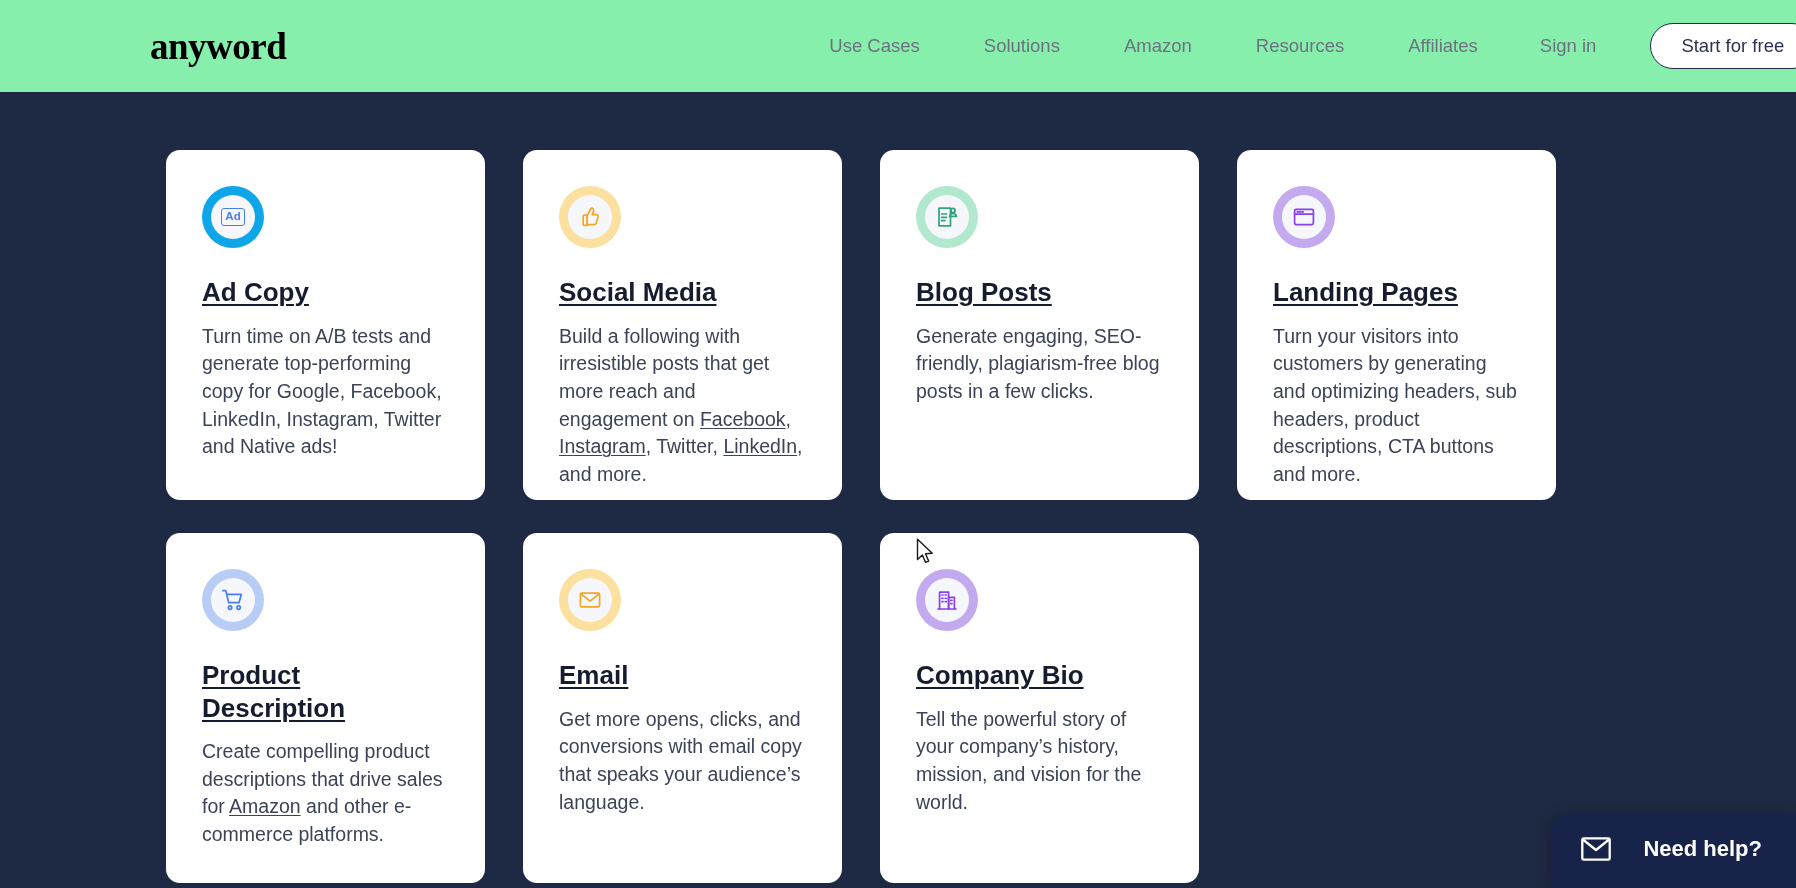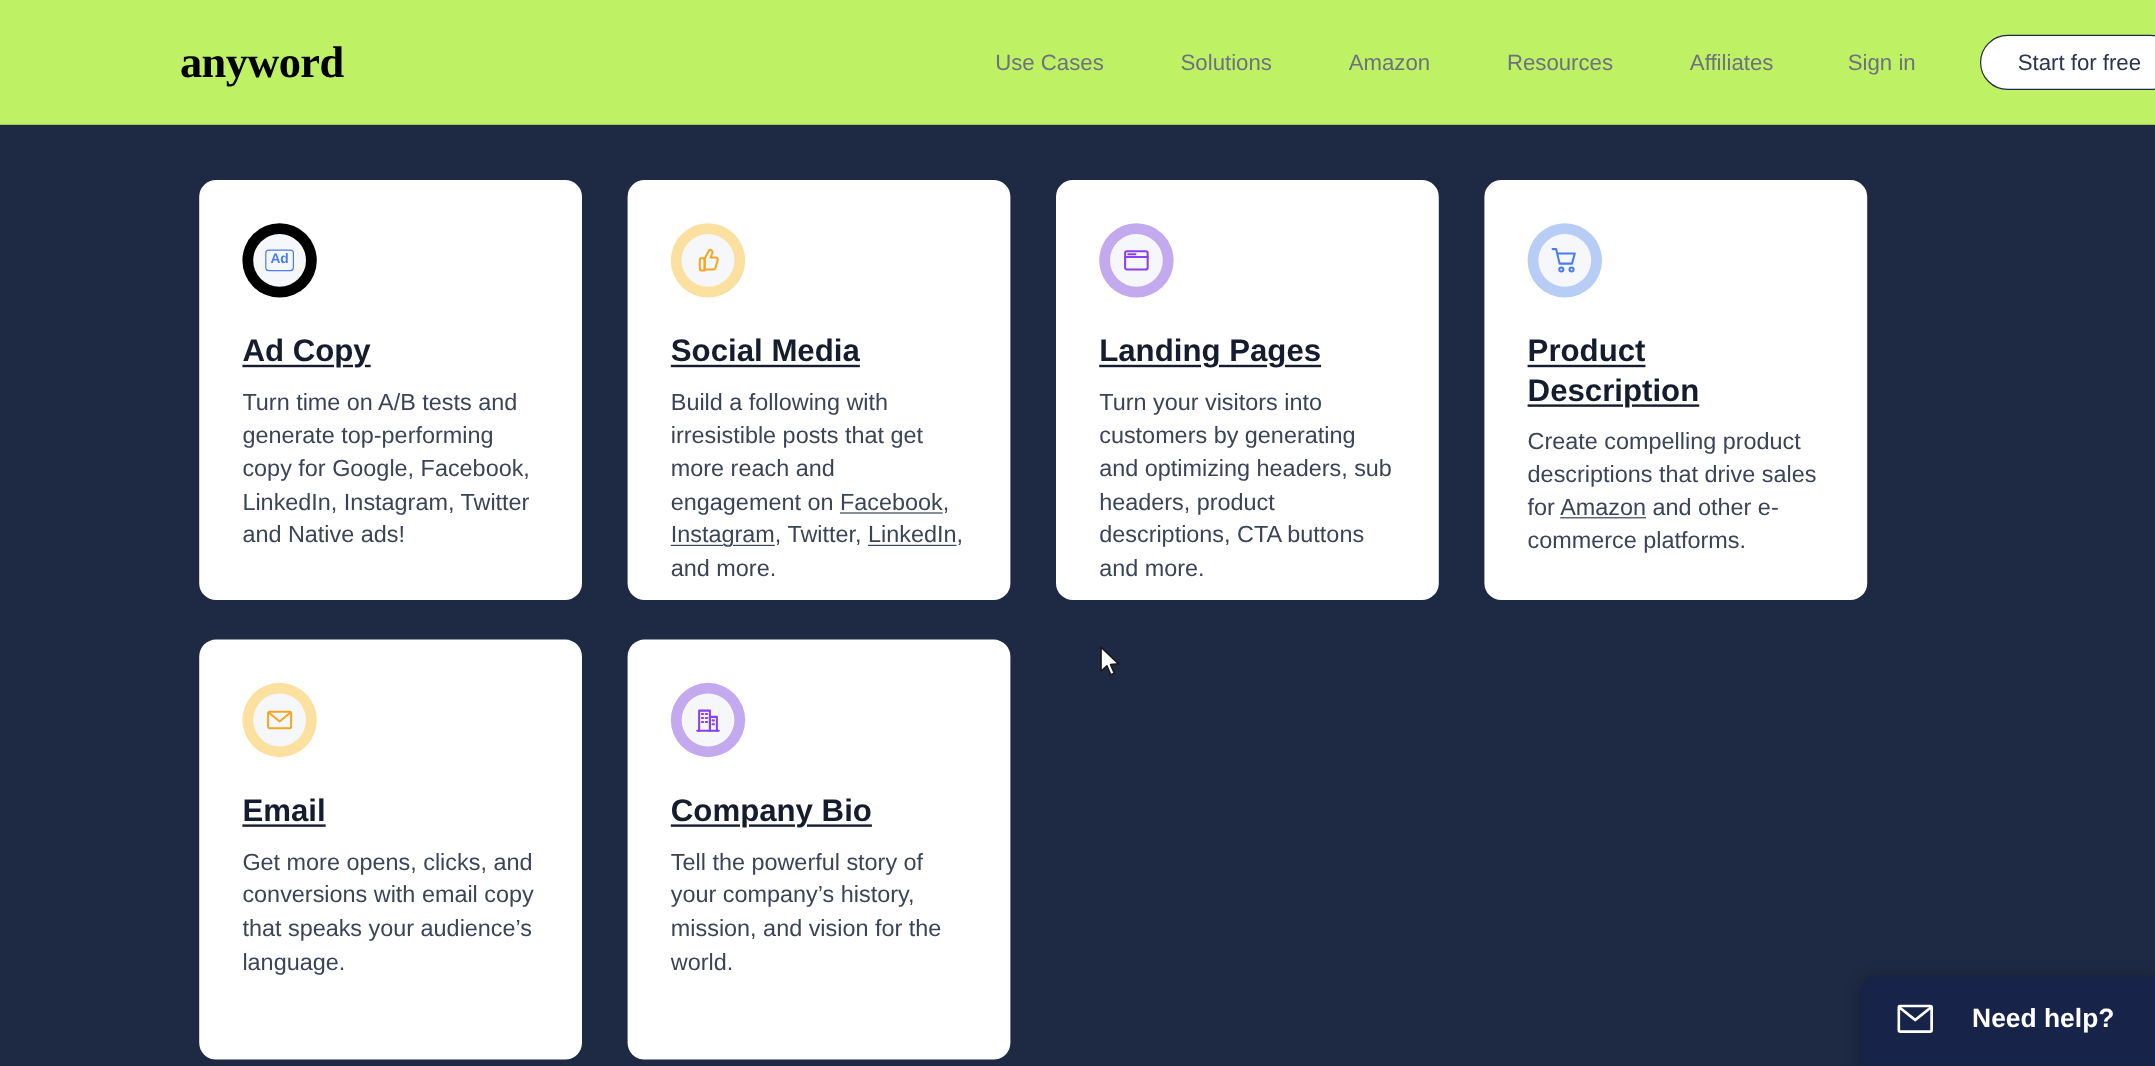--- a/index.html
+++ b/index.html
@@ -11,22 +11,22 @@
   }
 
   body {
     font-family: "Liberation Sans", sans-serif;
     background: #1e2943;
     position: relative;
   }
 
   
   .header {
-    height: 104px;
-    background: #bef264;
+    height: 92px;
+    background: #86efac;
     display: flex;
     align-items: center;
     padding: 0 0 0 150px;
     position: relative;
   }
 
   .logo {
     font-family: "Liberation Serif", serif;
     font-size: 37px;
     font-weight: 700;
@@ -188,33 +188,43 @@
       <a class="nav-item">Solutions</a>
       <a class="nav-item">Amazon</a>
       <a class="nav-item">Resources</a>
       <a class="nav-item">Affiliates</a>
       <a class="nav-item signin">Sign in</a>
     </nav>
   <button class="cta-btn">Start for free</button>
 </div>
 
 <div class="grid">
-    <div class="card"><div class="icon-ring" style="background: #000000; text-align: right;">
+    <div class="card"><div class="icon-ring" style="background: #0ea5e9; text-align: right;">
         <div class="icon-inner">
           <span class="ad-badge">Ad</span>
         </div>
       </div><div class="card-title">Ad Copy</div><div class="card-desc"><span>Turn time on A/B tests and generate top-performing copy for Google, Facebook, LinkedIn, Instagram, Twitter and Native ads!</span></div></div>
     <div class="card"><div class="icon-ring" style="background: rgb(251, 224, 160);">
         <div class="icon-inner">
           <svg width="24" height="24" viewBox="0 0 24 24">
             <path d="M6.2 10.2 h3.0 v10.2 h-3.0 a1 1 0 0 1 -1 -1 v-8.2 a1 1 0 0 1 1 -1 z" stroke="#f5a623" stroke-width="1.7" fill="none" stroke-linecap="round" stroke-linejoin="round"></path>
             <path d="M9.2 10.6 L13.0 3.4 a2 2 0 0 1 2.6 2.6 L14.2 9.6 h4.3 a1.7 1.7 0 0 1 1.6 2.2 l-1.9 6.4 a2 2 0 0 1 -1.9 1.4 H9.2 z" stroke="#f5a623" stroke-width="1.7" fill="none" stroke-linecap="round" stroke-linejoin="round"></path>
           </svg>
         </div>
       </div><div class="card-title">Social Media</div><div class="card-desc"><span>Build a following with irresistible posts that get more reach and engagement on </span><a>Facebook</a><span>, </span><a>Instagram</a><span>, Twitter, </span><a>LinkedIn</a><span>, and more.</span></div></div>
+    <div class="card"><div class="icon-ring" style="background: rgb(178, 232, 205);">
+        <div class="icon-inner">
+          <svg width="24" height="24" viewBox="0 0 24 24">
+            <path d="M4 3.2 h11.5 v17.6 H4 z" stroke="#2fa37a" stroke-width="1.7" fill="none" stroke-linecap="round" stroke-linejoin="round"></path>
+            <path d="M6.6 9 h5 M6.6 12.3 h5 M6.6 15.6 h3.4" stroke="#2fa37a" stroke-width="1.7" fill="none" stroke-linecap="round" stroke-linejoin="round"></path>
+            <circle cx="18" cy="5.4" r="2.1" stroke="#2fa37a" stroke-width="1.7" fill="none" stroke-linecap="round" stroke-linejoin="round"></circle>
+            <path d="M14.6 11.4 a3.5 3.5 0 0 1 6.9 0 z" stroke="#2fa37a" stroke-width="1.7" fill="none" stroke-linecap="round" stroke-linejoin="round"></path>
+          </svg>
+        </div>
+      </div><div class="card-title">Blog Posts</div><div class="card-desc"><span>Generate engaging, SEO-friendly, plagiarism-free blog posts in a few clicks.</span></div></div>
     <div class="card"><div class="icon-ring" style="background: rgb(195, 170, 238);">
         <div class="icon-inner">
           <svg width="24" height="24" viewBox="0 0 24 24">
             <rect x="2.6" y="4.4" width="18.8" height="15.2" rx="1.5" stroke="#8a3ff0" stroke-width="1.7" fill="none" stroke-linecap="round" stroke-linejoin="round"></rect>
             <path d="M2.6 9.1 h18.8" stroke="#8a3ff0" stroke-width="1.7" fill="none" stroke-linecap="round" stroke-linejoin="round"></path>
             <path d="M5.2 6.8 h1.2 M7.6 6.8 h1.2 M10 6.8 h1.2" stroke="#8a3ff0" stroke-width="1.7" fill="none" stroke-linecap="round" stroke-linejoin="round"></path>
           </svg>
         </div>
       </div><div class="card-title">Landing Pages</div><div class="card-desc"><span>Turn your visitors into customers by generating and optimizing headers, sub headers, product descriptions, CTA buttons and more.</span></div></div>
     <div class="card"><div class="icon-ring" style="background: rgb(184, 205, 245);">

